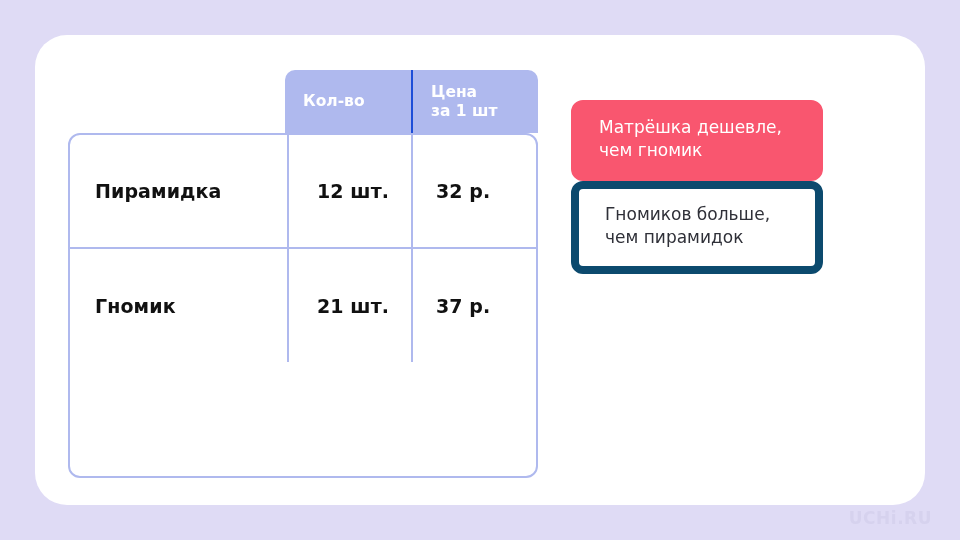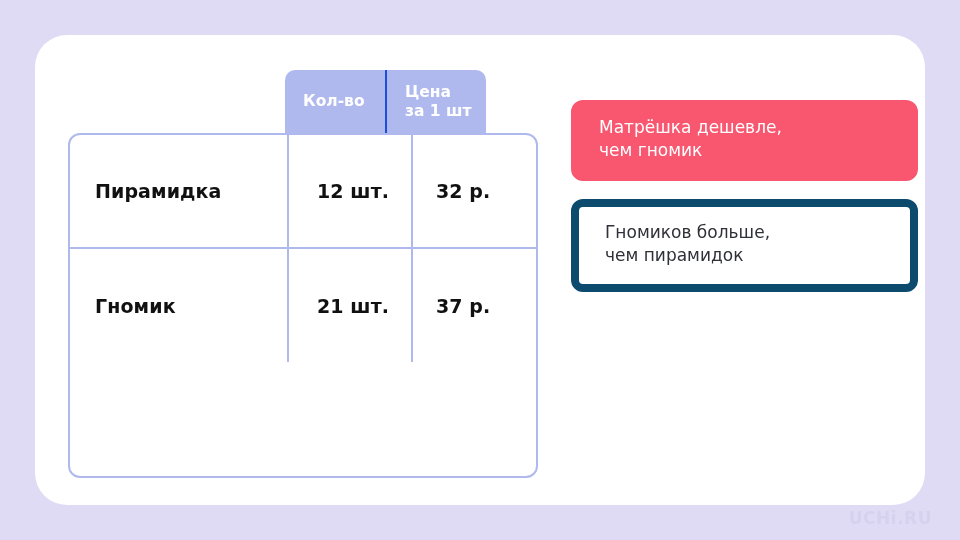--- a/index.html
+++ b/index.html
@@ -34,21 +34,21 @@
     top: 35px;       
     width: 505px;
     height: 408px;
   }
 
   
   .table-header {
     position: absolute;
     left: 217px;     
     top: 0px;        
-    width: 201px;    
+    width: 253px;    
     height: 63px;
     display: flex;
     background: #AFB9EE;
     border-radius: 10px 10px 0 0;
     overflow: hidden;
   }
   .table-header .hcell {
     display: flex;
     align-items: center;
     justify-content: flex-start;
@@ -93,26 +93,25 @@
   .tcell.c-price { width: 125px; padding-left: 23px; border-left: 2px solid #AFB9EE; }
 
   
   #statements {
     position: absolute;
     left: 536px;     
     top: 65px;       
     width: 315px;
   }
   .stmt {
-    width: 347px;
+    width: 252px;
     border-radius: 12px;
     padding: 14px 20px 16px 26px;
     font-size: 17px;
     line-height: 1.38;
-    margin-bottom: 18px;
   }
   .stmt.pink {
     background: #F9566F;
     color: #FFFFFF;
     border: 2px solid #F9566F;
   }
   .stmt.plain {
     background: #FFFFFF;
     color: #2F3038;
     border: 8px solid #0c4a6e;

